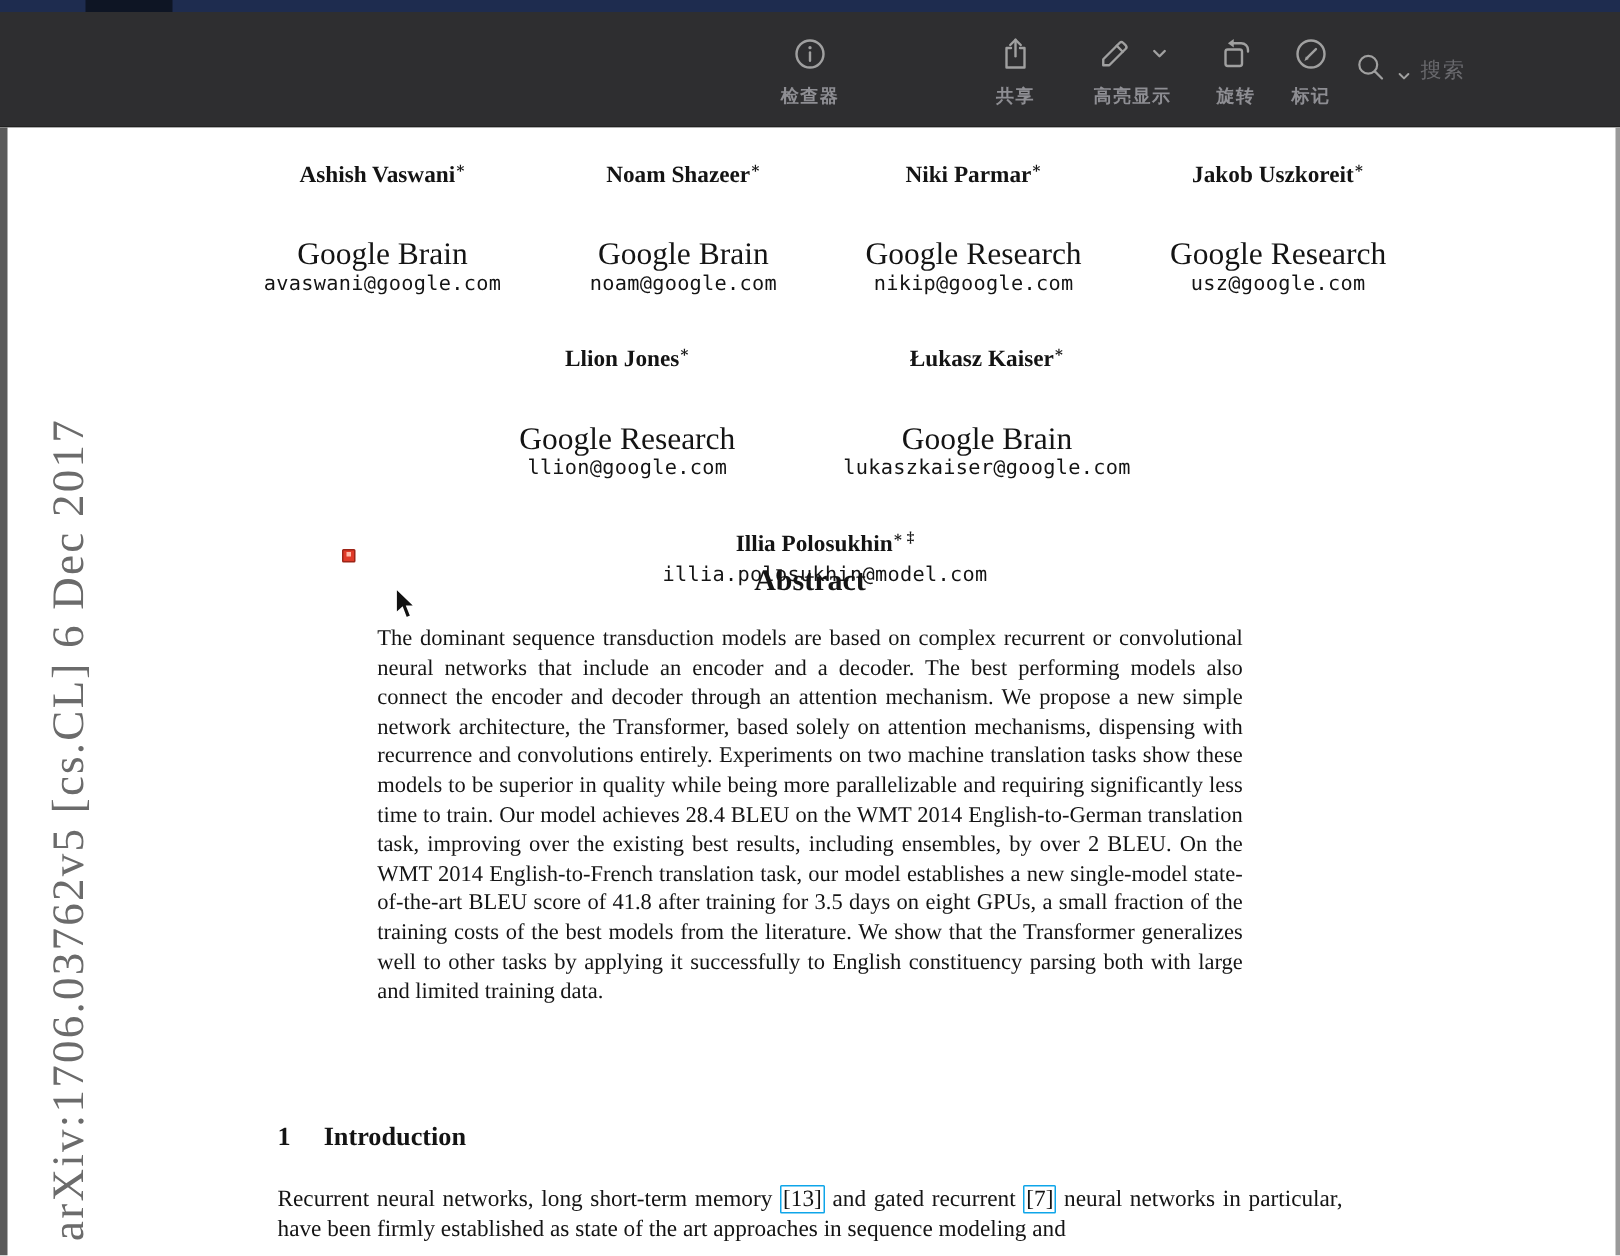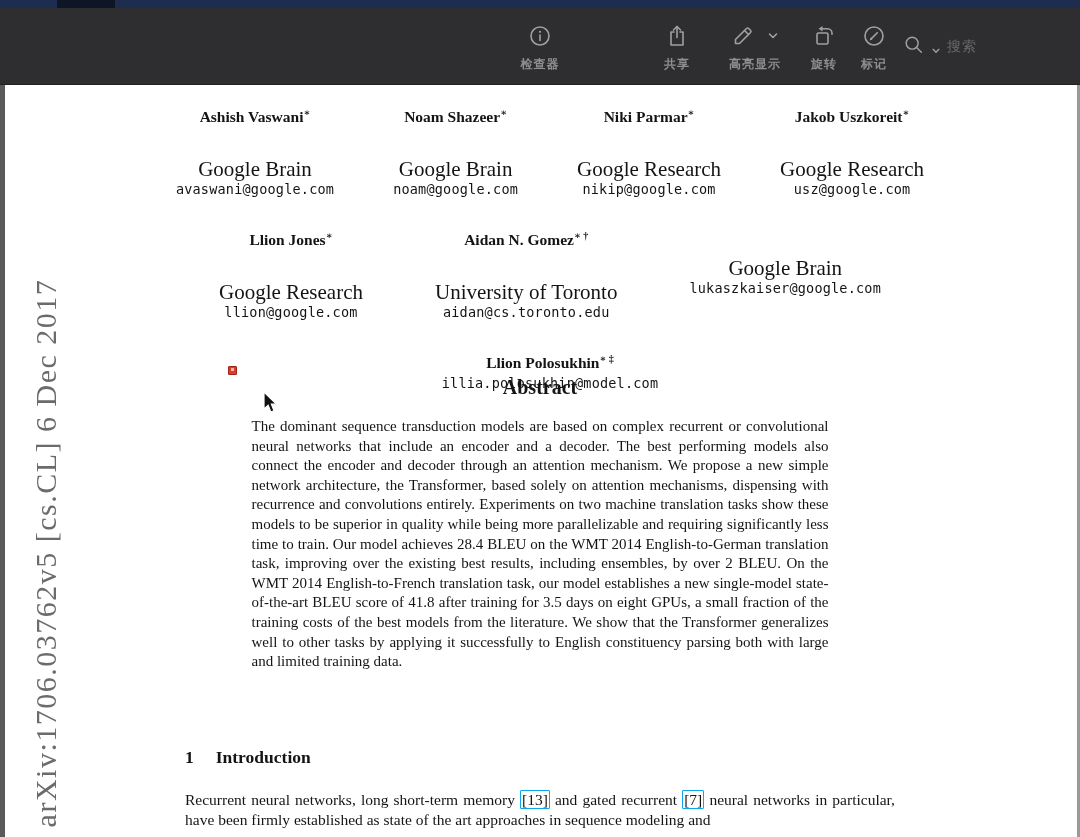--- a/index.html
+++ b/index.html
@@ -196,33 +196,29 @@
         </div>
       </div>
 
       <div class="author-row r2">
         <div class="author">
           <div class="a-name"><span>Llion Jones</span><sup>∗</sup></div>
           <div class="a-affil">Google Research</div>
           <div class="a-email mono">llion@google.com</div>
         </div>
         <div class="author">
-          <div class="a-name"><span>Aidan N. Gomez</span><sup>∗ †</sup></div>
-          <div class="a-affil">University of Toronto</div>
-          <div class="a-email mono">aidan@cs.toronto.edu</div>
-        </div>
-        <div class="author">
+          <div class="a-name"><span>Łukasz Kaiser</span><sup>∗</sup></div>
           <div class="a-affil">Google Brain</div>
           <div class="a-email mono">lukaszkaiser@google.com</div>
         </div>
       </div>
 
       <div class="author-row r3">
         <div class="author">
-          <div class="a-name"><span>Llion Polosukhin</span><sup>∗ ‡</sup></div>
+          <div class="a-name"><span>Illia Polosukhin</span><sup>∗ ‡</sup></div>
           <div class="a-email mono">illia.polosukhin@model.com</div>
         </div>
       </div>
     </div>
 
     <div id="annotation-marker"></div>
 
     <svg id="mouse-cursor" viewBox="0 0 20 22">
       <polygon points="1,0 1,17 5.2,13.2 7.8,20 11,18.7 8.4,12.2 13.6,12.2" fill="#111" stroke="#fff" stroke-width="1.2"></polygon>
     </svg>

